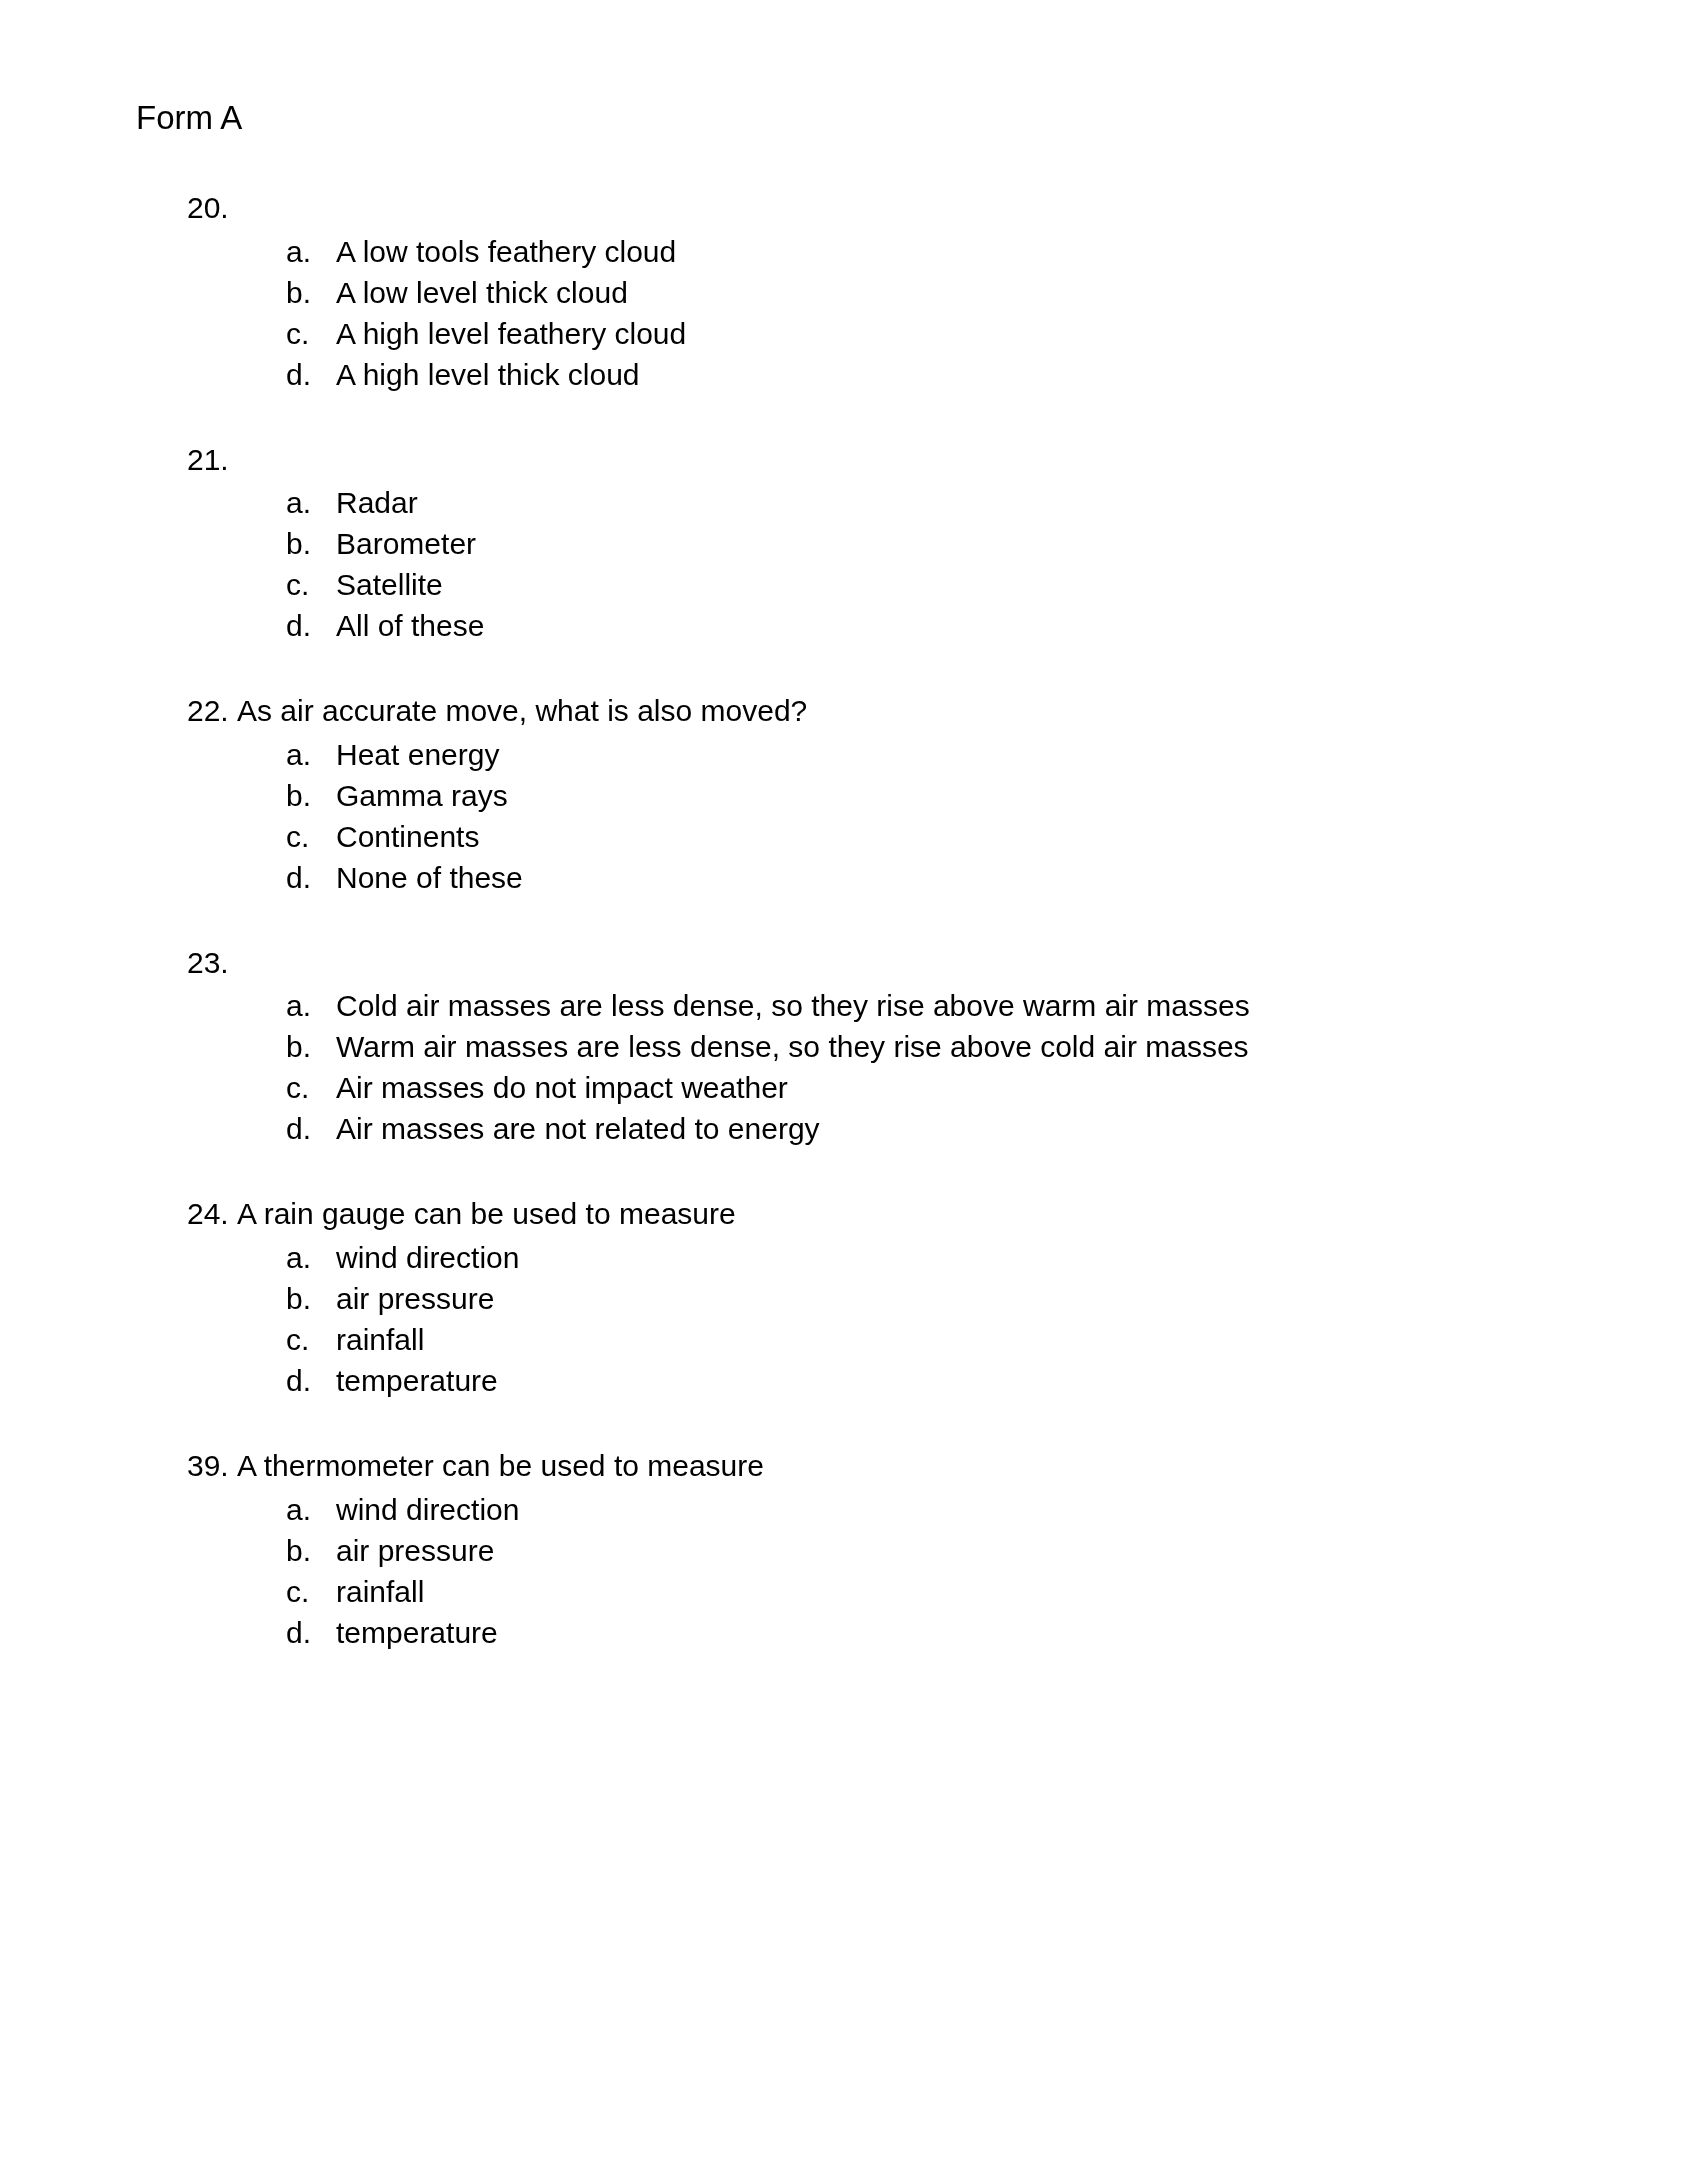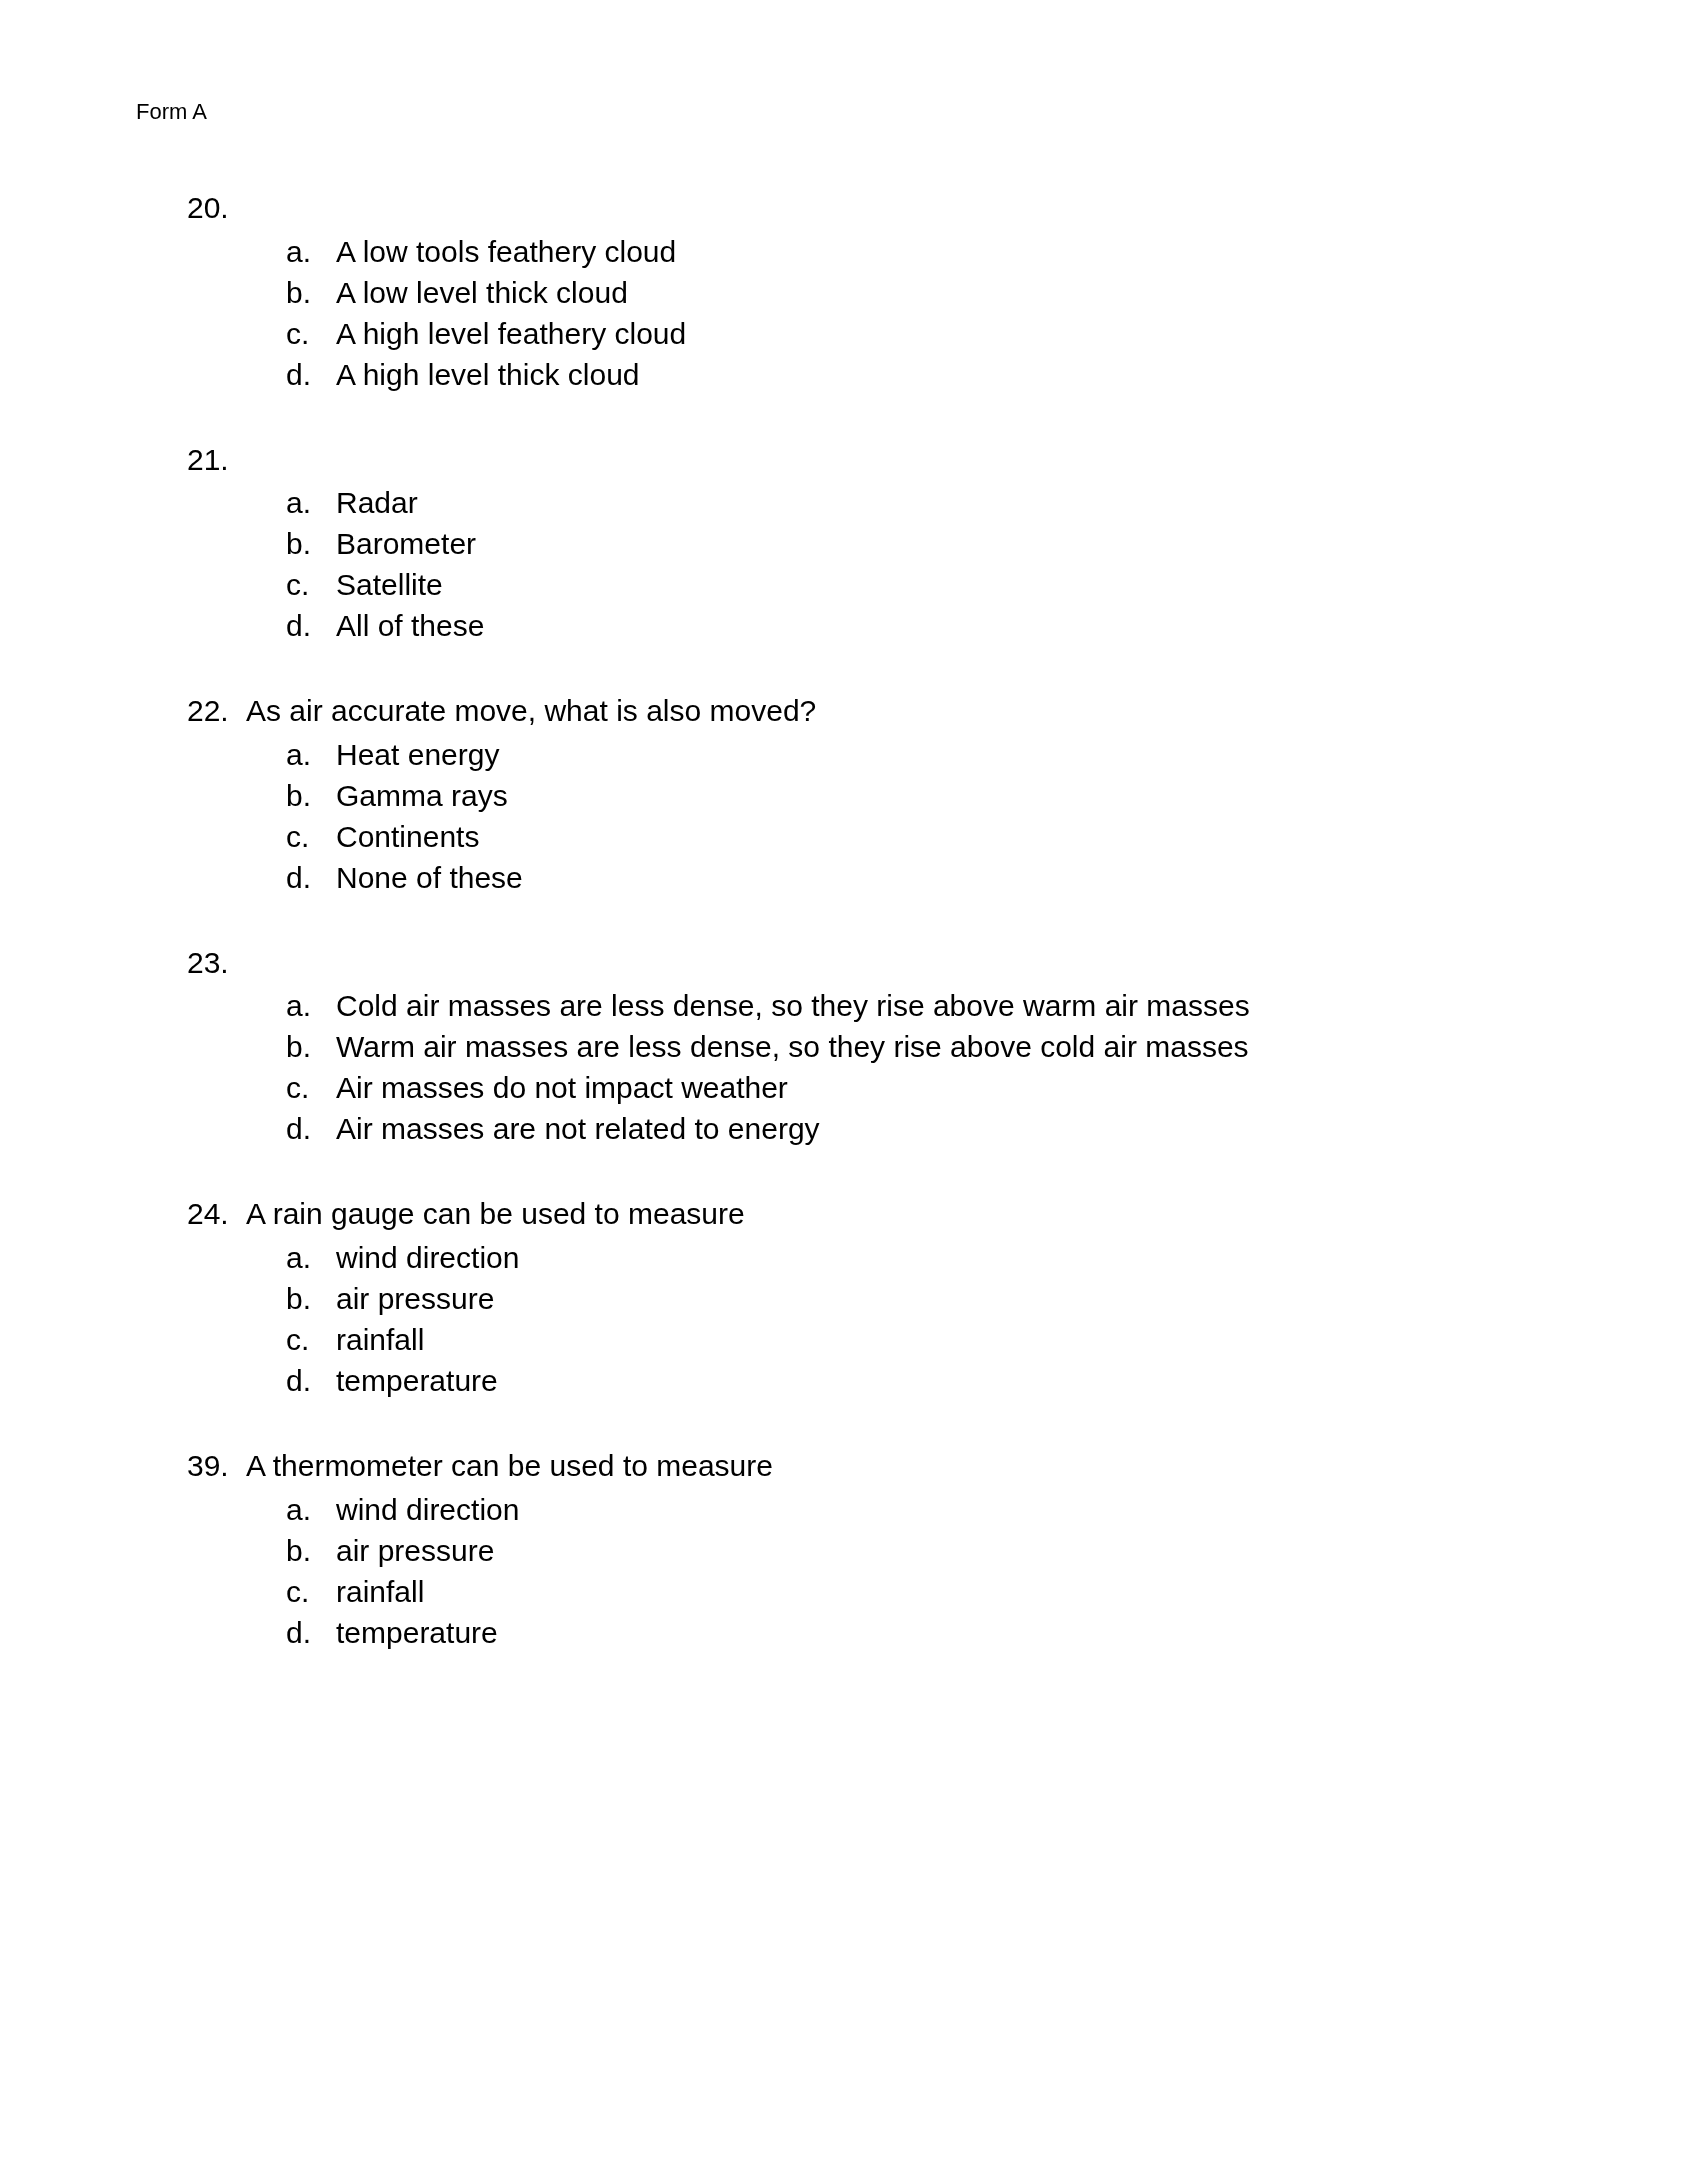--- a/index.html
+++ b/index.html
@@ -17,41 +17,40 @@
     position: relative;
     width: 1687px;
     height: 2183px;
     background: #ffffff;
     overflow: hidden;
   }
   .form-label {
     position: absolute;
     left: 136px;
     top: 101px;
-    font-size: 22px;
+    font-size: 33px;
     line-height: 1;
     white-space: nowrap;
   }
   .quiz {
     position: absolute;
     left: 0;
     top: 187px;
     width: 1687px;
   }
   .question-block {
     margin: 0 0 44px 0;
   }
   .q-line {
     display: flex;
     padding-left: 187px;
     font-size: 30px;
     line-height: 41px;
     margin-bottom: 2.6px;
     white-space: nowrap;
-    gap: 9px;
   }
   .q-num {
     flex: 0 0 50px;
     width: 50px;
   }
   .options {
     margin: 0;
     padding: 0;
     list-style: none;
   }

